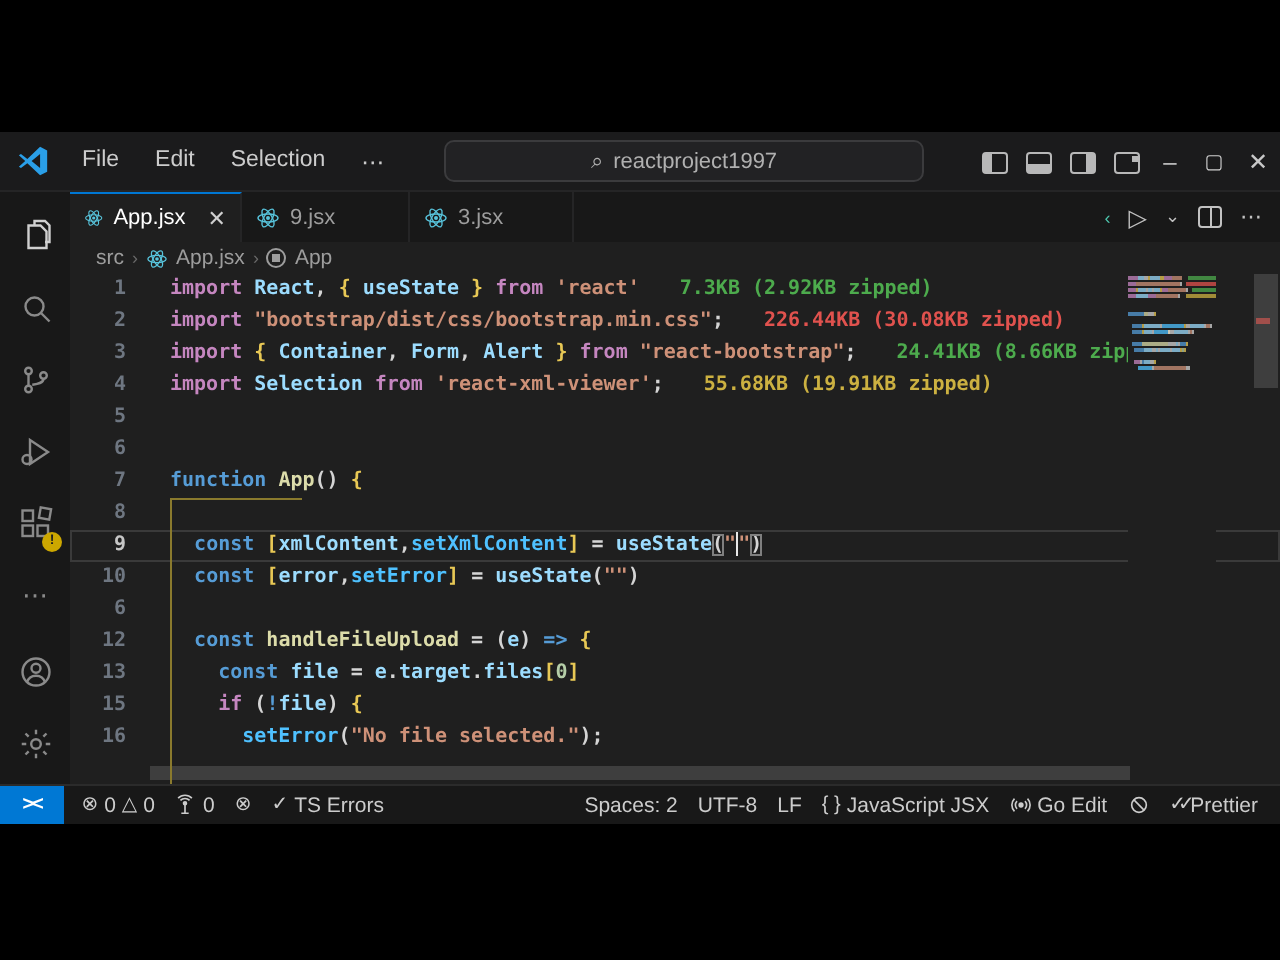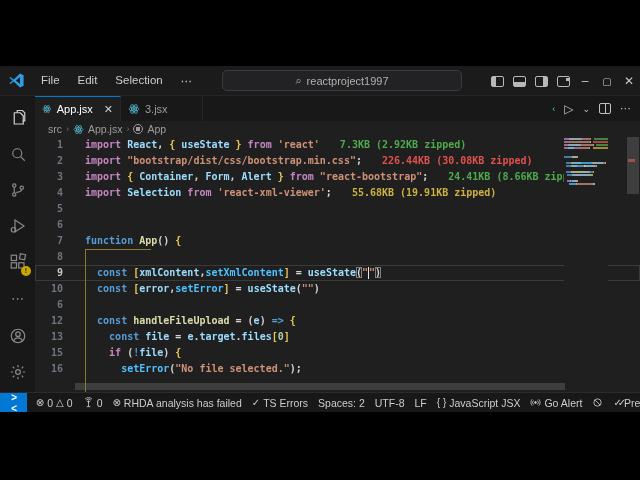--- a/index.html
+++ b/index.html
@@ -195,20 +195,31 @@
               <g stroke="#58c4dc" fill="none" stroke-width="1.4">
                 <ellipse cx="12" cy="12" rx="10" ry="4"></ellipse>
                 <ellipse cx="12" cy="12" rx="10" ry="4" transform="rotate(60 12 12)"></ellipse>
                 <ellipse cx="12" cy="12" rx="10" ry="4" transform="rotate(120 12 12)"></ellipse>
               </g>
               <circle cx="12" cy="12" r="2" fill="#58c4dc"></circle>
             </svg>
           <span>App.jsx</span>
           <span class="close">✕</span>
         </div>
+        <div class="tab" style="width:84px">
+          <svg width="12" height="12" viewBox="0 0 24 24">
+              <g stroke="#58c4dc" fill="none" stroke-width="1.4">
+                <ellipse cx="12" cy="12" rx="10" ry="4"></ellipse>
+                <ellipse cx="12" cy="12" rx="10" ry="4" transform="rotate(60 12 12)"></ellipse>
+                <ellipse cx="12" cy="12" rx="10" ry="4" transform="rotate(120 12 12)"></ellipse>
+              </g>
+              <circle cx="12" cy="12" r="2" fill="#58c4dc"></circle>
+            </svg>
+          <span>9.jsx</span>
+        </div>
         <div class="tab" style="width:82px">
           <svg width="12" height="12" viewBox="0 0 24 24">
               <g stroke="#58c4dc" fill="none" stroke-width="1.4">
                 <ellipse cx="12" cy="12" rx="10" ry="4"></ellipse>
                 <ellipse cx="12" cy="12" rx="10" ry="4" transform="rotate(60 12 12)"></ellipse>
                 <ellipse cx="12" cy="12" rx="10" ry="4" transform="rotate(120 12 12)"></ellipse>
               </g>
               <circle cx="12" cy="12" r="2" fill="#58c4dc"></circle>
             </svg>
           <span>3.jsx</span>
@@ -404,21 +415,20 @@
       </div>
       <div class="sb-item">
         <svg width="11" height="11" viewBox="0 0 24 24" fill="none" stroke="#cccccc" stroke-width="1.8">
             <path d="M12 9v12M8 21h8M7 7a7 7 0 0 1 10 0M4.5 4.5a10.5 10.5 0 0 1 15 0"></path>
             <circle cx="12" cy="10" r="1.6" fill="#cccccc"></circle>
           </svg>
         <span>0</span>
       </div>
       <div class="sb-item">
         <span class="sb-ico">⊗</span>
-        <span>RHDA analysis has failed</span>
       </div>
       <div class="sb-item">
         <span class="sb-ico">✓</span>
         <span>TS Errors</span>
       </div>
     </div>
     <div class="sb-right">
       <div class="sb-item">
           <span>Spaces: 2</span>
         </div>
@@ -430,21 +440,21 @@
         </div>
       <div class="sb-item">
         <span class="sb-ico">{ }</span>
         <span>JavaScript JSX</span>
       </div>
       <div class="sb-item">
         <svg width="11" height="11" viewBox="0 0 24 24" fill="none" stroke="#cccccc" stroke-width="1.8">
             <circle cx="12" cy="12" r="2" fill="#cccccc"></circle>
             <path d="M7.7 16.3a6 6 0 0 1 0-8.6M16.3 7.7a6 6 0 0 1 0 8.6M4.9 19a10 10 0 0 1 0-14M19.1 5a10 10 0 0 1 0 14"></path>
           </svg>
-        <span>Go Alert</span>
+        <span>Go Edit</span>
       </div>
       <div class="sb-item">
         <svg width="11" height="11" viewBox="0 0 24 24" fill="none" stroke="#cccccc" stroke-width="1.8">
             <circle cx="12" cy="12" r="8"></circle>
             <path d="M6.5 6.5l11 11"></path>
           </svg>
       </div>
       <div class="sb-item">
         <span class="sb-ico" style="letter-spacing:-4px">✓✓&nbsp;</span>
         <span>Prettier</span>

